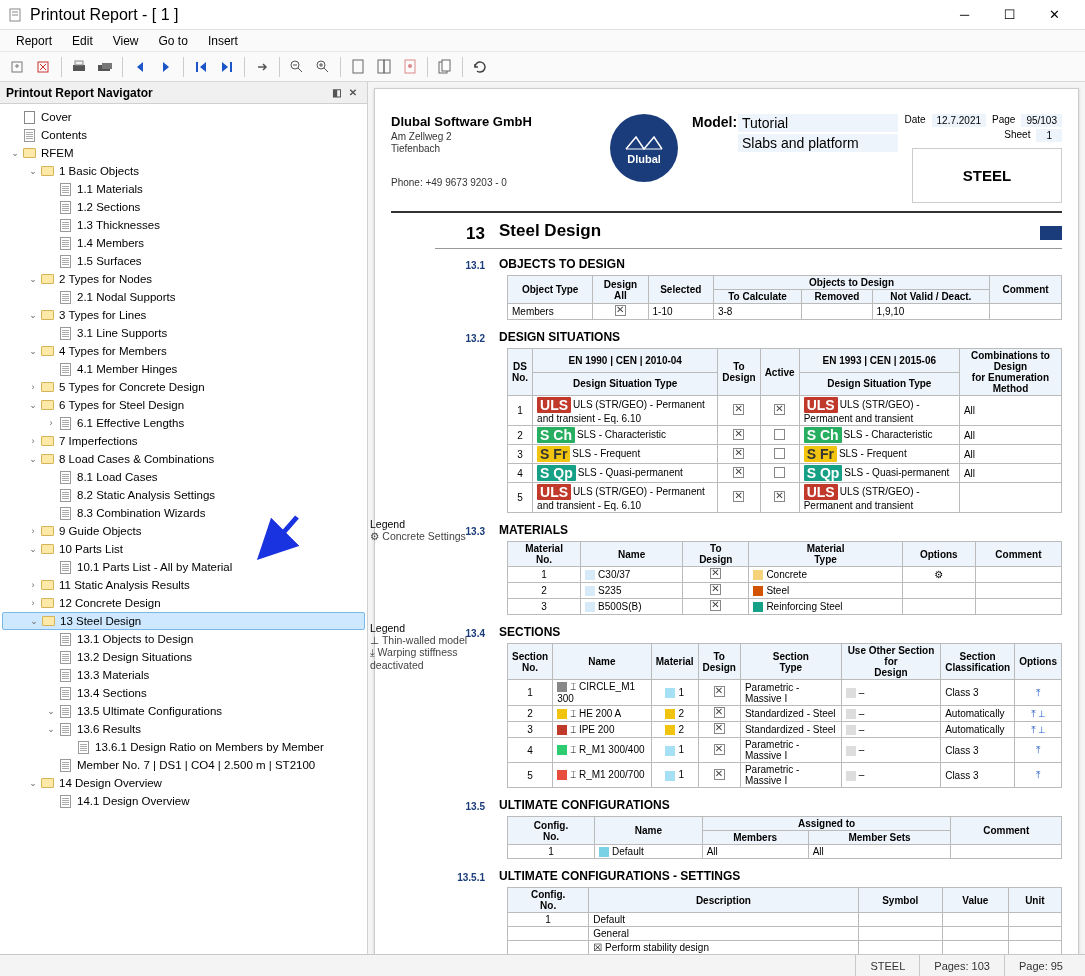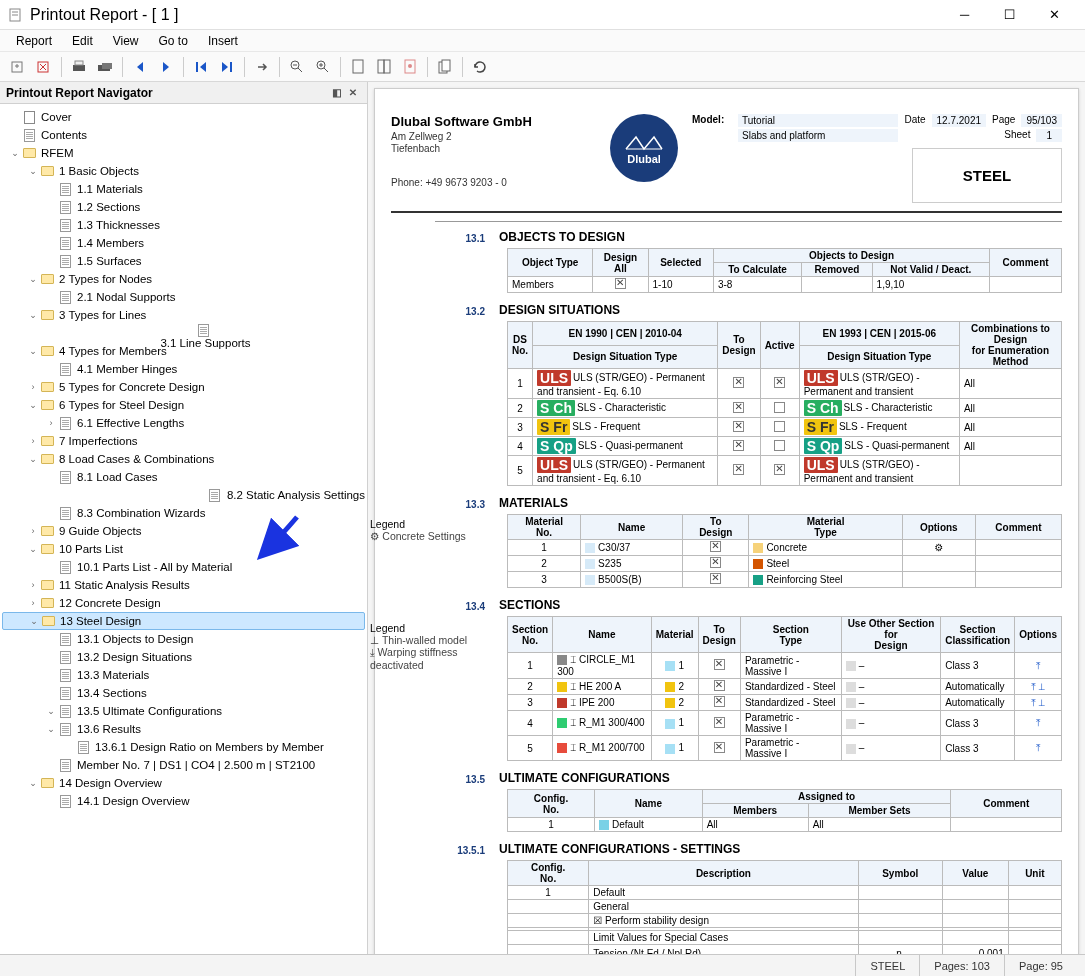--- a/index.html
+++ b/index.html
@@ -43,21 +43,21 @@
 .content { flex: 1; background: #f5f5f5; overflow: auto; position: relative; }
 .page { background: #fff; margin: 6px; border: 1px solid #ccc; box-shadow: 0 1px 3px rgba(0,0,0,.15); position: relative; min-height: 920px; padding-bottom: 40px; }
 
 
 .phead { display: flex; padding: 25px 16px 6px 16px; gap: 14px; align-items: flex-start; }
 .phead .company { flex: 0 0 205px; }
 .phead .company h3 { font-size: 13px; font-weight: 700; margin-bottom: 2px; }
 .phead .company .addr { font-size: 10px; color: #333; line-height: 1.2; }
 .phead .company .phone { font-size: 10px; color: #333; margin-top: 22px; }
 .phead .logo { width: 68px; height: 68px; border-radius: 50%; background: #1a3c7a; display: flex; align-items: center; justify-content: center; color: #fff; font-weight: 700; font-size: 11px; flex-direction: column; }
-.phead .model { flex: 1; font-size: 10px; }
+.phead .model { flex: 1; font-size: 14px; }
 .phead .model .mrow { display: flex; margin-bottom: 2px; }
 .phead .model .mrow .ml { width: 46px; font-weight: 700; }
 .phead .model .mrow .mv { flex: 1; background: #eef4fb; padding: 1px 4px; }
 .phead .steelbox { border: 1px solid #ccc; text-align: center; padding: 18px 10px; margin-top: 6px; font-weight: 700; font-size: 15px; width: 150px; }
 
 .hr { border: none; border-top: 2px solid #333; margin: 2px 16px 8px 16px; }
 
 
 .sectionrow { display: flex; margin: 8px 0 4px 0; }
 .snum { width: 124px; text-align: right; padding-right: 14px; font-size: 10px; font-weight: 700; color: #1a3c7a; padding-top: 3px; }
@@ -304,21 +304,21 @@
           </span>
           <span class="label">2.1 Nodal Supports</span>
         </div>
         <div class="tree-row" style="padding-left: 24px;">
           <span class="tw">⌄</span>
           <span class="ticon">
             <span class="icon-folder"></span>
           </span>
           <span class="label">3 Types for Lines</span>
         </div>
-        <div class="tree-row" style="padding-left: 42px; flex-direction: column;">
+        <div class="tree-row" style="padding-left: 42px;">
           <span class="tw"></span>
           <span class="ticon">
             <span class="icon-doc"></span>
           </span>
           <span class="label">3.1 Line Supports</span>
         </div>
         <div class="tree-row" style="padding-left: 24px;">
           <span class="tw">⌄</span>
           <span class="ticon">
             <span class="icon-folder"></span>
@@ -367,21 +367,21 @@
           </span>
           <span class="label">8 Load Cases &amp; Combinations</span>
         </div>
         <div class="tree-row" style="padding-left: 42px;">
           <span class="tw"></span>
           <span class="ticon">
             <span class="icon-doc"></span>
           </span>
           <span class="label">8.1 Load Cases</span>
         </div>
-        <div class="tree-row" style="padding-left: 42px; justify-content: flex-end;">
+        <div class="tree-row" style="padding-left: 42px;">
           <span class="tw"></span>
           <span class="ticon">
             <span class="icon-doc"></span>
           </span>
           <span class="label">8.2 Static Analysis Settings</span>
         </div>
         <div class="tree-row" style="padding-left: 42px;">
           <span class="tw"></span>
           <span class="ticon">
             <span class="icon-doc"></span>
@@ -540,20 +540,25 @@
           </div>
           <div style="display:flex;justify-content:flex-end;gap:6px;font-size:10px;">
             <span>Sheet</span>
             <span style="background:#eef4fb;padding:1px 10px;">1</span>
           </div>
           <div class="steelbox">STEEL</div>
         </div>
       </div>
       <hr class="hr">
 
+      <div class="sectionrow">
+        <div class="snum big">13</div>
+        <div class="stitle" style="font-size:17px;">Steel Design</div>
+        <div class="sicon"></div>
+      </div>
       <hr style="border:none;border-top:1px solid #999;margin:0 16px 0 60px;">
 
       <div class="sectionrow">
           <div class="snum">13.1</div>
           <div class="stitle sub">OBJECTS TO DESIGN</div>
         </div>
       <div class="tbl-wrap">
         <table class="rpt">
           <tbody>
               <tr>

